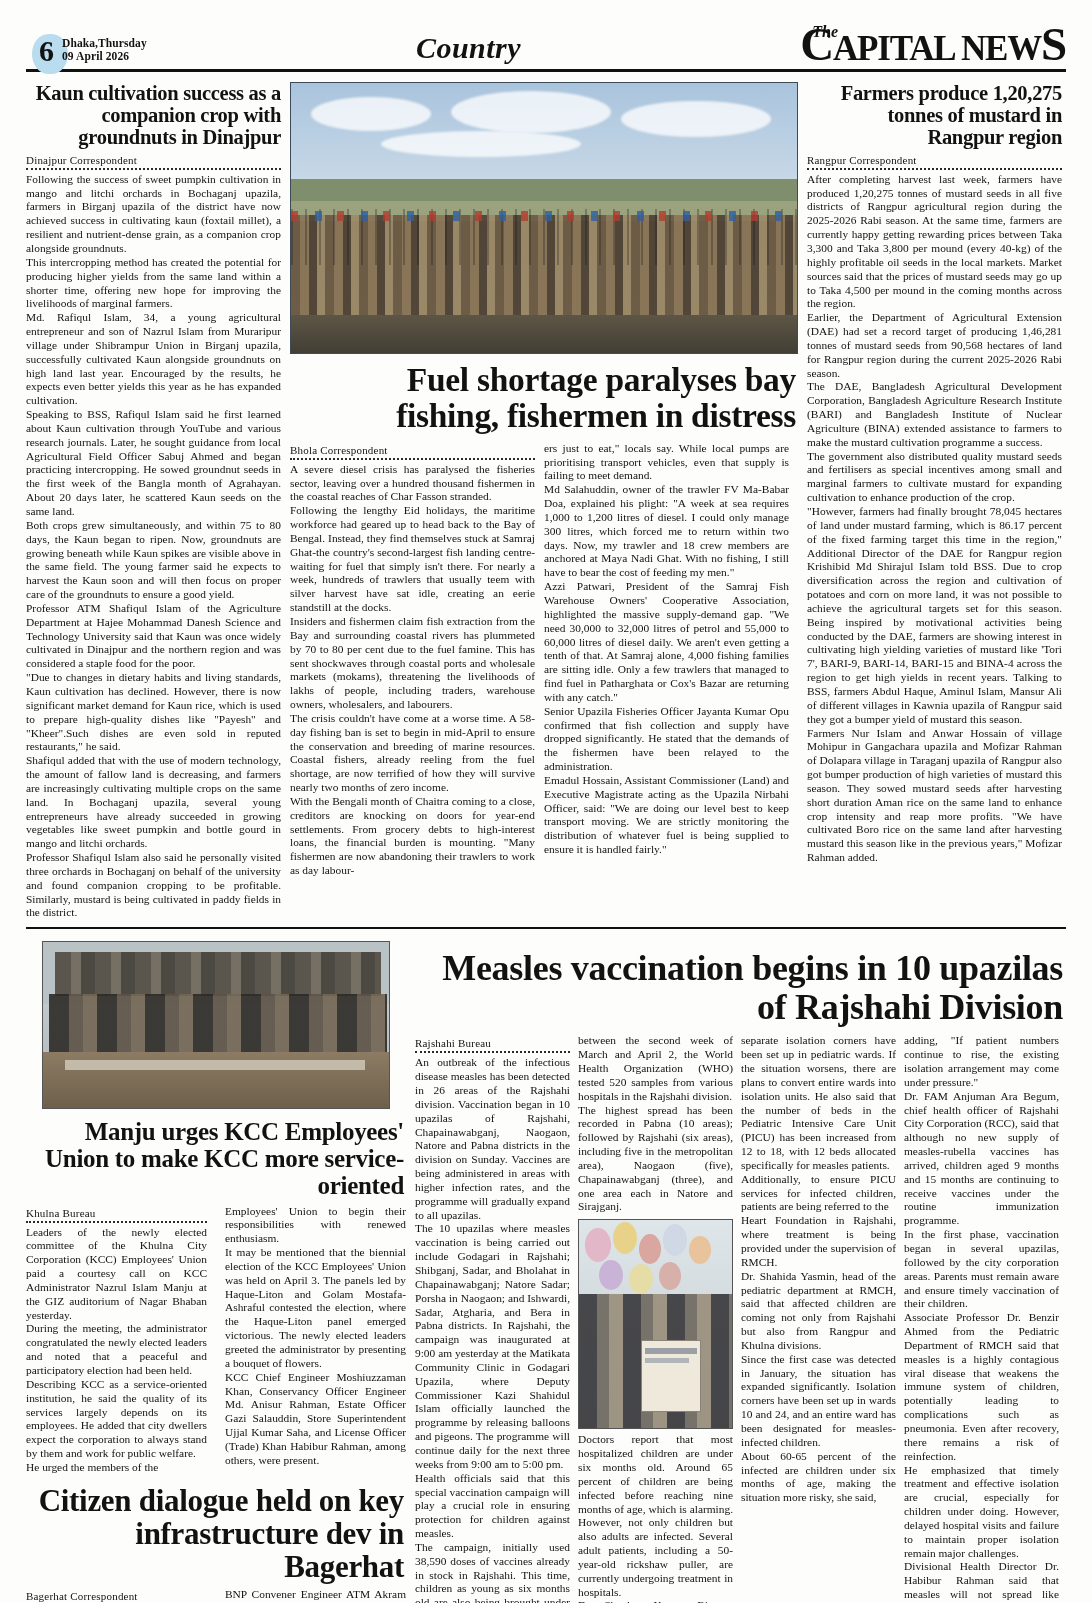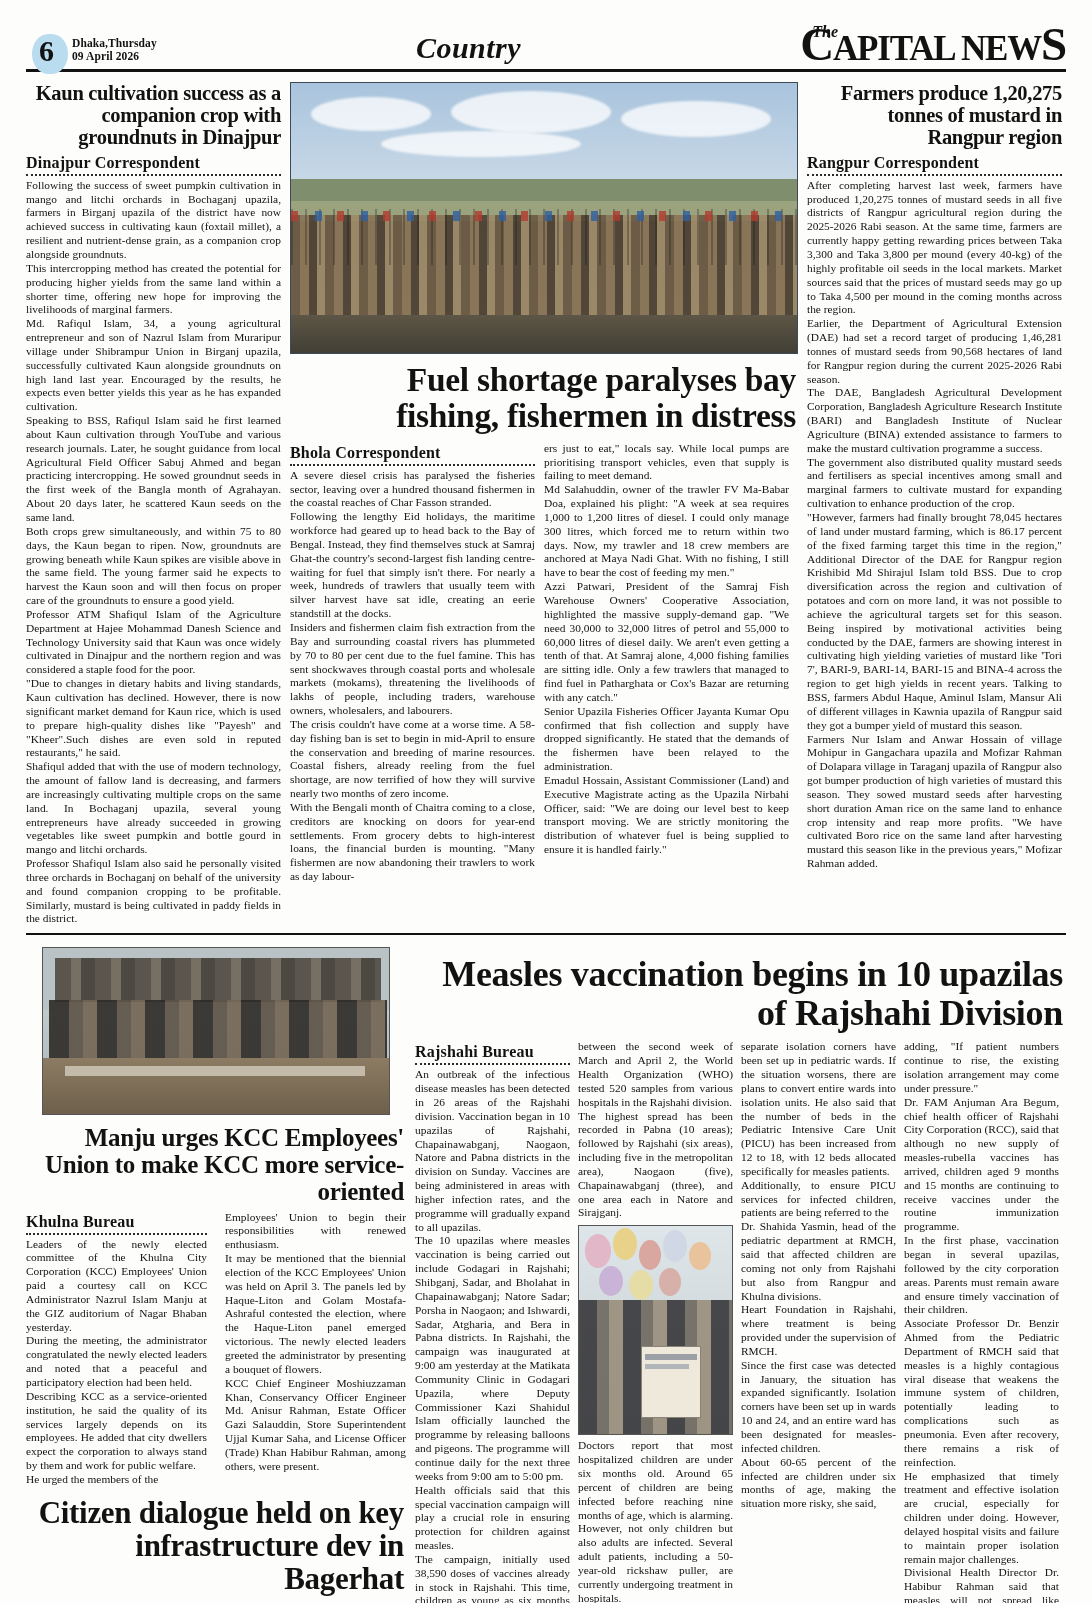--- a/index.html
+++ b/index.html
@@ -15,21 +15,21 @@
   .page { width:1092px; height:1603px; padding:14px 26px 10px 26px; position:relative; }
 
   
   .masthead { display:flex; align-items:flex-end; height:52px; position:relative; }
   .page-no-wrap { position:relative; width:120px; display:flex; align-items:center; }
   .page-no-bubble {
     position:absolute; left:6px; top:-2px; width:36px; height:40px;
     background:#b9dcef; border-radius:50%/55%;
   }
   .page-no { position:relative; font-weight:bold; font-size:30px; line-height:30px; padding-left:13px; font-family:"Liberation Serif", serif; }
-  .dateline { position:relative; margin-left:18px; line-height:1.12; padding-bottom:2px; }
+  .dateline { position:relative; margin-left:8px; line-height:1.12; padding-bottom:2px; }
   .dateline div { font-size:11.5px; font-weight:bold; letter-spacing:.1px; white-space:nowrap; }
   .section-title {
     flex:1; text-align:center; font-style:italic; font-weight:bold;
     font-size:30px; letter-spacing:.5px; padding-bottom:1px;
   }
   .brand { width:275px; text-align:right; position:relative; padding-bottom:0px; }
   .brand .the {
     position:absolute; right:228px; top:-4px; font-style:italic; font-weight:bold;
     font-size:16px; letter-spacing:0px;
   }
@@ -38,21 +38,21 @@
     font-family:"Liberation Serif", serif; white-space:nowrap;
   }
   .brand .name .cap { font-size:47px; }
   .rule-thick { border-top:3px solid #111; margin-top:3px; }
 
   
   .hl {
     font-weight:bold; text-align:right; line-height:1.07;
     font-family:"Liberation Serif", serif; letter-spacing:-.3px;
   }
-  .byline { font-weight:bold; font-size:16px; letter-spacing:.2px; padding-top:3px; }
+  .byline { font-weight:normal; font-size:11px; letter-spacing:.2px; padding-top:3px; }
   .dotrule { border-top:2px dotted #2a2a2a; margin:2px 0 3px 0; }
   .body-col { font-size:11.4px; line-height:1.215; text-align:justify; hyphens:auto; }
   .body-col p { margin:0; text-indent:0; }
   .rule-med { border-top:2px solid #111; }
 
   
   .top-block { display:flex; gap:9px; margin-top:5px; }
   .col-left { width:255px; }
   .col-mid  { width:508px; }
   .col-right{ width:255px; }
@@ -272,22 +272,22 @@
           <div class="body-col">
             <p>Doctors report that most hospitalized children are under six months old. Around 65 percent of children are being infected before reaching nine months of age, which is alarming. However, not only children but also adults are infected. Several adult patients, including a 50-year-old rickshaw puller, are currently undergoing treatment in hospitals.</p>
             <p>Dr. Shankar Kumar Biswas, spokesperson for Rajshahi Medical College and Hospital (RMCH), said that the number of measles patients is increasing daily. As of last Saturday morning, 149 patients were admitted. A 40-bed isolation ward has been opened for patients, and</p>
           </div>
         </div>
 
         <div>
           <div class="body-col">
             <p>separate isolation corners have been set up in pediatric wards. If the situation worsens, there are plans to convert entire wards into isolation units. He also said that the number of beds in the Pediatric Intensive Care Unit (PICU) has been increased from 12 to 18, with 12 beds allocated specifically for measles patients.</p>
             <p>Additionally, to ensure PICU services for infected children, patients are being referred to the</p>
+            <p>Heart Foundation in Rajshahi, where treatment is being provided under the supervision of RMCH.</p>
             <p>Dr. Shahida Yasmin, head of the pediatric department at RMCH, said that affected children are coming not only from Rajshahi but also from Rangpur and Khulna divisions.</p>
-            <p>Heart Foundation in Rajshahi, where treatment is being provided under the supervision of RMCH.</p>
             <p>Since the first case was detected in January, the situation has expanded significantly. Isolation corners have been set up in wards 10 and 24, and an entire ward has been designated for measles-infected children.</p>
             <p>About 60-65 percent of the infected are children under six months of age, making the situation more risky, she said,</p>
           </div>
         </div>
 
         <div>
           <div class="body-col">
             <p>adding, "If patient numbers continue to rise, the existing isolation arrangement may come under pressure."</p>
             <p>Dr. FAM Anjuman Ara Begum, chief health officer of Rajshahi City Corporation (RCC), said that although no new supply of measles-rubella vaccines has arrived, children aged 9 months and 15 months are continuing to receive vaccines under the routine immunization programme.</p>
             <p>In the first phase, vaccination began in several upazilas, followed by the city corporation areas. Parents must remain aware and ensure timely vaccination of their children.</p>

